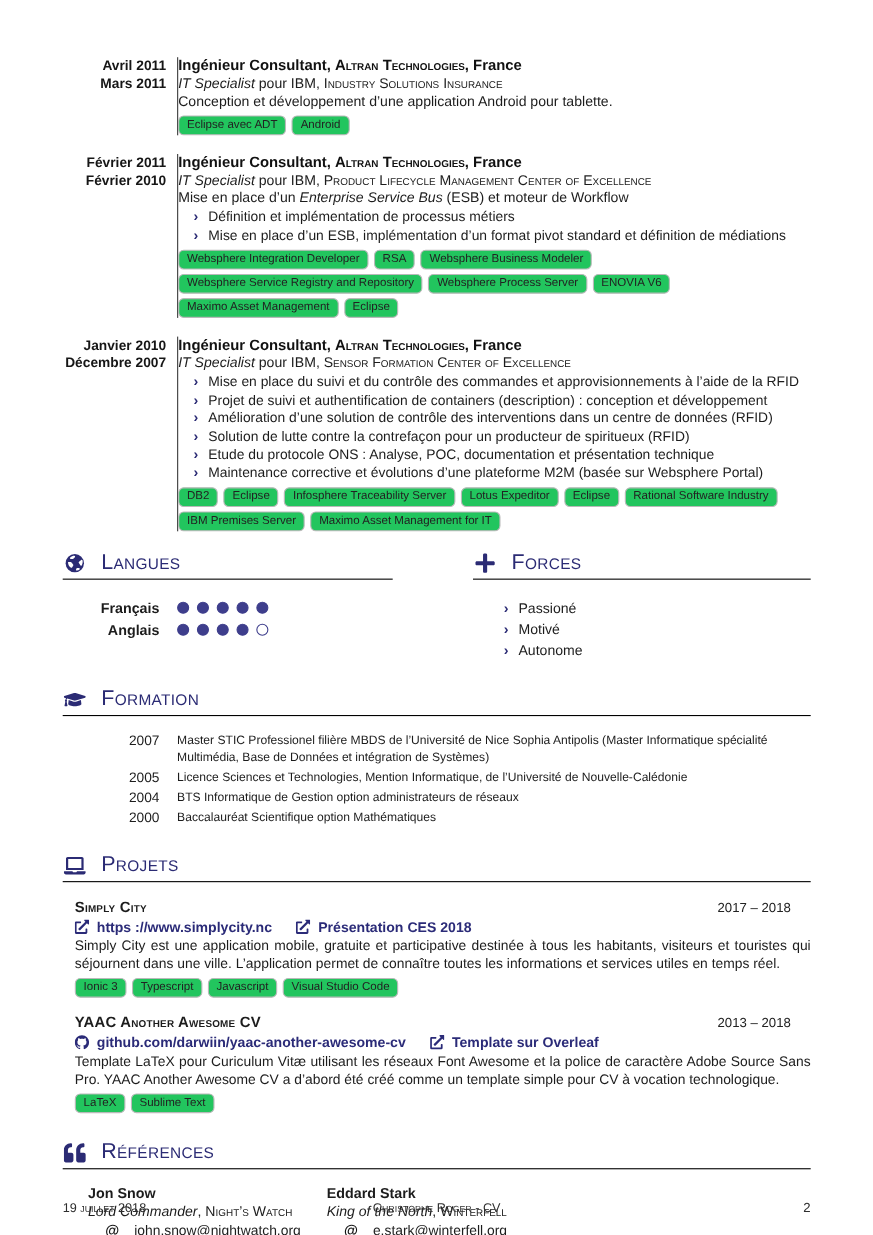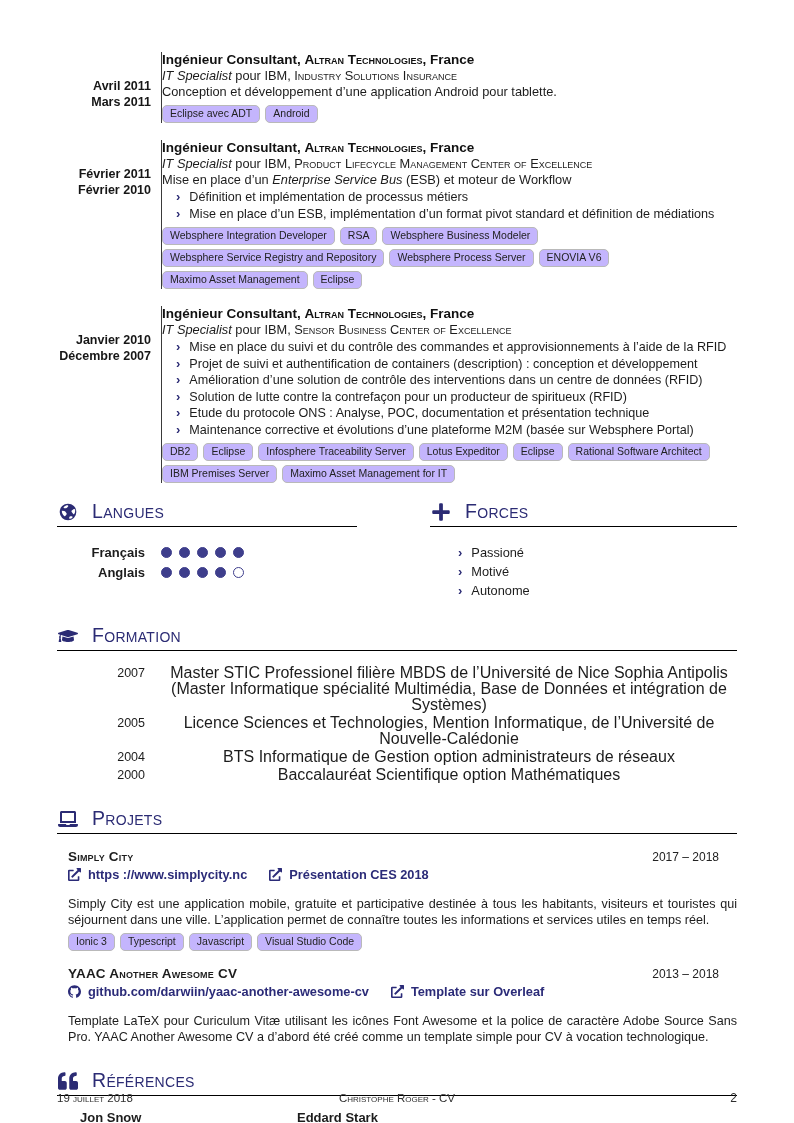--- a/index.html
+++ b/index.html
@@ -18,30 +18,30 @@
     position:relative;
     overflow:hidden;
   }
   .page{position:relative;width:794px;height:1123px;padding:52px 57px 0 57px;}
   .sc{font-variant:small-caps;}
   .it{font-style:italic;}
 
   
   .entry{display:flex;margin-bottom:17px;}
   .entry-dates{width:104px;flex-shrink:0;text-align:right;padding-right:10px;
-    font-weight:600;font-size:12.5px;line-height:16px;color:#161616;margin-top:26px;}
+    font-weight:600;font-size:12.5px;line-height:16px;color:#161616;}
   .entry-body{border-left:1.2px solid #3a3a3a;padding-left:0;flex:1;}
   .entry-title{font-weight:700;font-size:13.5px;line-height:16px;color:#111;}
   .entry-subtitle,.entry-summary{font-size:12.8px;line-height:16px;}
   ul.blist{list-style:none;margin:1px 0 0 14px;}
   .bullet{font-size:12.6px;line-height:16.5px;display:flex;align-items:baseline;}
   .chev{color:var(--accent);font-weight:700;margin-right:9px;font-size:13px;flex-shrink:0;}
   .tags{display:flex;flex-wrap:wrap;gap:4px 5px;margin-top:5px;}
   .tag{border:1px solid var(--tagborder);border-radius:5px;padding:1px 7px 2px 7px;
-    font-size:10.5px;line-height:13px;color:#222;background:#c4b5fd;white-space:nowrap;}
+    font-size:10.5px;line-height:13px;color:#222;background:#22c55e;white-space:nowrap;}
 
   
   .sec-head{display:flex;align-items:center;gap:13px;}
   .sec-icon{width:22px;height:22px;color:var(--accent);display:inline-flex;align-items:center;justify-content:center;flex-shrink:0;}
   .sec-icon svg{width:20px;height:20px;}
   .sec-title{font-variant:small-caps;font-size:19.5px;color:var(--accent);font-weight:500;letter-spacing:.3px;}
   .sec-rule{border-bottom:1px solid #000;margin-top:3px;}
 
   
   .two-col{display:flex;gap:73px;margin-top:8px;}
@@ -56,32 +56,32 @@
   .dot.filled{background:var(--dot);}
   .force-list{list-style:none;margin:16px 0 0 28px;}
   .force-list .bullet{font-size:12.8px;line-height:19px;}
 
   
   .section{margin-top:24px;}
   .edu-rows{margin-top:14px;}
   .edu-row{display:flex;margin-bottom:2px;}
   .edu-year{width:104px;flex-shrink:0;text-align:right;padding-right:16px;
     font-size:12.5px;line-height:16px;}
-  .edu-text{flex:1;font-size:16px;line-height:16px;text-align:center;}
+  .edu-text{flex:1;font-size:11px;line-height:16px;}
 
   
   .project{margin:15px 0 14px 11px;}
   .proj-head{display:flex;justify-content:space-between;align-items:baseline;}
   .proj-name{font-weight:700;font-size:13.5px;font-variant:small-caps;letter-spacing:.2px;}
   .proj-period{font-size:12px;color:#222;margin-right:18px;}
   .proj-links{display:flex;gap:22px;margin-top:3px;align-items:center;font-weight:bold;}
   .link{display:inline-flex;align-items:center;gap:7px;color:var(--link);font-size:12.8px;cursor:pointer;}
   .link-icon{display:inline-flex;width:13px;height:13px;color:var(--link);}
   .link-icon svg{width:13px;height:13px;}
-  .proj-desc{font-size:12.6px;line-height:16px;text-align:justify;margin-top:14px;}
+  .proj-desc{font-size:12.6px;line-height:16px;text-align:justify;margin-top:2px;}
 
   
   .refs{display:flex;margin:14px 0 0 23px;}
   .ref{width:217px;}
   .ref-name{font-weight:700;font-size:13px;line-height:16px;}
   .ref-role{font-size:12.8px;line-height:16px;}
   .ref-line{display:flex;align-items:center;margin-top:2px;}
   .ref-ico{width:16px;margin-left:14px;margin-right:12px;display:inline-flex;color:#111;
     font-weight:700;font-size:13px;justify-content:center;}
   .ref-val{font-size:12.6px;}
@@ -148,21 +148,21 @@
       </div>
     </div>
 
     <div class="entry">
       <div class="entry-dates">
         <div>Janvier 2010</div>
         <div>Décembre 2007</div>
       </div>
       <div class="entry-body">
         <div class="entry-title"><span>Ingénieur Consultant, </span><span class="sc">Altran Technologies</span><span>, France</span></div>
-        <div class="entry-subtitle"><span class="it">IT Specialist</span><span> pour IBM, </span><span class="sc">Sensor Business Center of Excellence</span></div>
+        <div class="entry-subtitle"><span class="it">IT Specialist</span><span> pour IBM, </span><span class="sc">Sensor Formation Center of Excellence</span></div>
         <ul class="blist">
           <li class="bullet">
               <span class="chev">›</span>
               <span>Mise en place du suivi et du contrôle des commandes et approvisionnements à l’aide de la RFID</span>
             </li>
           <li class="bullet">
               <span class="chev">›</span>
               <span>Projet de suivi et authentification de containers (description) : conception et développement</span>
             </li>
           <li class="bullet">
@@ -181,21 +181,21 @@
               <span class="chev">›</span>
               <span>Maintenance corrective et évolutions d’une plateforme M2M (basée sur Websphere Portal)</span>
             </li>
         </ul>
         <div class="tags">
           <span class="tag">DB2</span>
           <span class="tag">Eclipse</span>
           <span class="tag">Infosphere Traceability Server</span>
           <span class="tag">Lotus Expeditor</span>
           <span class="tag">Eclipse</span>
-          <span class="tag">Rational Software Architect</span>
+          <span class="tag">Rational Software Industry</span>
           <span class="tag">IBM Premises Server</span>
           <span class="tag">Maximo Asset Management for IT</span>
         </div>
       </div>
     </div>
   </section>
 
   <div class="two-col">
     <div class="col-left">
       <div class="sec-head">
@@ -348,21 +348,25 @@
         </span>
         <span class="link">
           <span class="link-icon">
             <svg viewBox="0 0 512 512" aria-hidden="true">
                 <path fill="currentColor" d="M432 320h-32a16 16 0 0 0-16 16v112H64V128h144a16 16 0 0 0 16-16V80a16 16 0 0 0-16-16H48a48 48 0 0 0-48 48v352a48 48 0 0 0 48 48h352a48 48 0 0 0 48-48V336a16 16 0 0 0-16-16zM488 0H360c-21.37 0-32.05 25.91-17 41l35.73 35.73L135 320.37a24 24 0 0 0 0 34L157.67 377a24 24 0 0 0 34 0l243.61-243.68L471 169c15 15 41 4.5 41-17V24a24 24 0 0 0-24-24z"></path>
               </svg>
           </span>
           <span>Template sur Overleaf</span>
         </span>
       </div>
-      <p class="proj-desc">Template LaTeX pour Curiculum Vitæ utilisant les icônes Font Awesome et la police de caractère Adobe Source Sans Pro. YAAC Another Awesome CV a d’abord été créé comme un template simple pour CV à vocation technologique.</p>
+      <p class="proj-desc">Template LaTeX pour Curiculum Vitæ utilisant les réseaux Font Awesome et la police de caractère Adobe Source Sans Pro. YAAC Another Awesome CV a d’abord été créé comme un template simple pour CV à vocation technologique.</p>
+      <div class="tags">
+        <span class="tag">LaTeX</span>
+        <span class="tag">Sublime Text</span>
+      </div>
     </div>
   </section>
 
   <section class="section">
     <div class="sec-head">
       <span class="sec-icon">
         <svg viewBox="0 0 512 512" aria-hidden="true">
             <path fill="currentColor" d="M464 256h-80v-64c0-35.3 28.7-64 64-64h8c13.3 0 24-10.7 24-24V56c0-13.3-10.7-24-24-24h-8c-88.4 0-160 71.6-160 160v240c0 26.5 21.5 48 48 48h128c26.5 0 48-21.5 48-48V304c0-26.5-21.5-48-48-48zm-288 0H96v-64c0-35.3 28.7-64 64-64h8c13.3 0 24-10.7 24-24V56c0-13.3-10.7-24-24-24h-8C71.6 32 0 103.6 0 192v240c0 26.5 21.5 48 48 48h128c26.5 0 48-21.5 48-48V304c0-26.5-21.5-48-48-48z"></path>
           </svg>
       </span>

